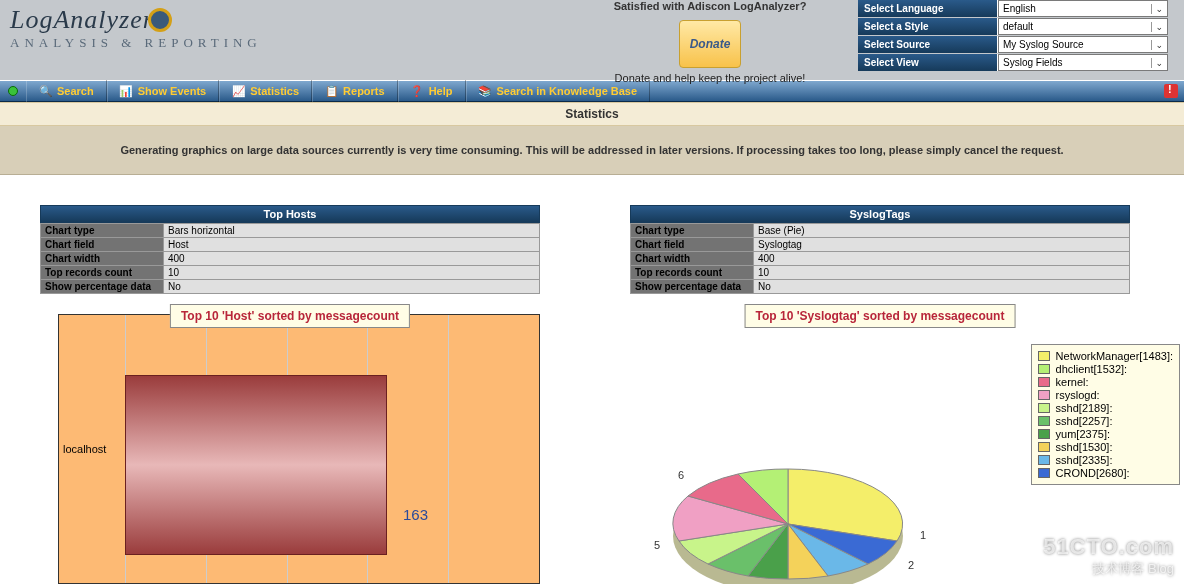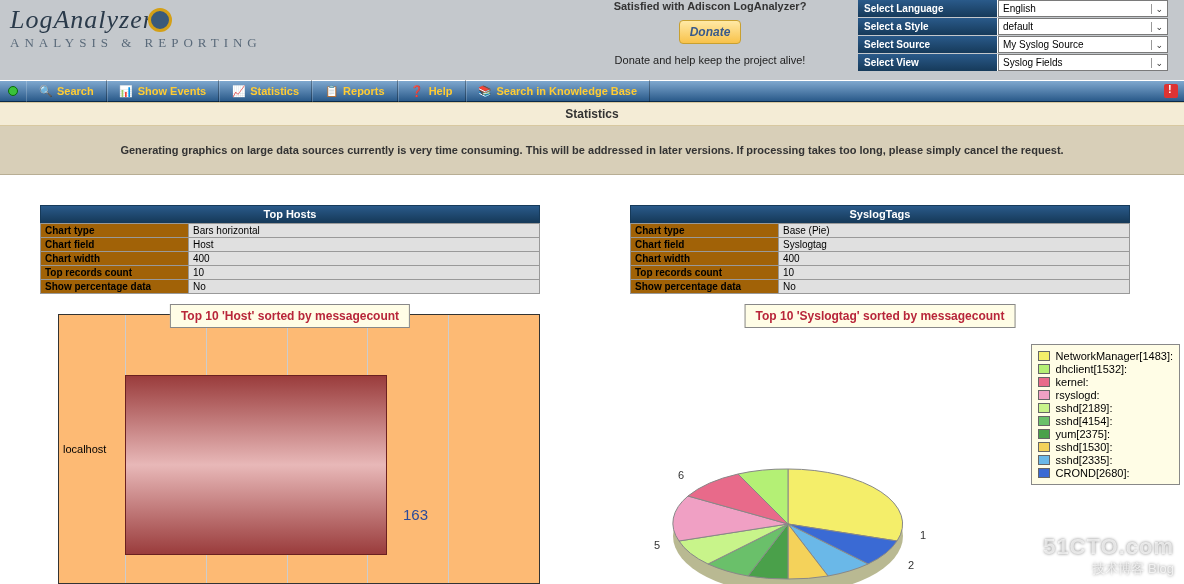--- a/index.html
+++ b/index.html
@@ -7,21 +7,21 @@
   
   
   .top-area { background: #c4c8cc; display: flex; height: 80px; position: relative; }
   .logo-area { width: 560px; padding: 5px 10px; }
   .logo { font-family: Georgia, serif; font-size: 26px; font-style: italic; color: #2a3a4a; letter-spacing: 1px; }
   .logo-sub { font-family: Georgia, serif; font-size: 13px; letter-spacing: 5px; color: #5a6a7a; }
   .logo-accent { display: inline-block; width: 24px; height: 24px; border: 3px solid #d4a017; border-radius: 50%; background: #3a5a7a; vertical-align: middle; margin-left: -6px; position: relative; top: -2px;}
   
   .donate-area { width: 300px; text-align: center; padding-top: 0; }
   .donate-q { font-size: 11px; font-weight: bold; color: #333; }
-  .donate-btn { display: inline-block; margin: 8px 0 10px; padding: 4px 10px; background: linear-gradient(#ffe9a6,#f8c24a); border: 1px solid #c8a030; border-radius: 4px; font-weight: bold; font-style: italic; color: #3a5a8a; font-size: 12px; cursor: pointer; }
+  .donate-btn { display: inline-block; margin: 8px 0 4px; padding: 16px 10px; background: linear-gradient(#ffe9a6,#f8c24a); border: 1px solid #c8a030; border-radius: 4px; font-weight: bold; font-style: italic; color: #3a5a8a; font-size: 12px; cursor: pointer; }
   .donate-help { font-size: 11px; color: #222; }
   
   .selects-area { position: absolute; right: 6px; top: 0; width: 320px; }
   .sel-row { display: flex; margin-bottom: 1px; }
   .sel-label { width: 140px; background: linear-gradient(#2a5a8a,#163a5a); color: #fff; font-size: 10px; font-weight: bold; padding: 3px 6px; border-right: 1px solid #fff;}
   .sel-value { width: 170px; background: #fff; border: 1px solid #7a7a7a; font-size: 10px; padding: 1px 4px; display: flex; justify-content: space-between; align-items: center; cursor: pointer; gap: 25px; }
   .sel-caret { font-size: 9px; color: #333; border-left:1px solid #999; padding-left:3px;}
   
   
   .menubar { background: linear-gradient(#7fa8cf,#2a5a8a); height: 22px; display: flex; align-items: center; border-top: 1px solid #fff; border-bottom: 1px solid #0a2a4a; }
@@ -36,21 +36,21 @@
   
   
   .notice-band { background: #d8cfb8; padding: 18px 10px; text-align: center; font-size: 11px; font-weight: bold; color: #333; border-bottom: 1px solid #b8ae94; }
   
   
   .content { background: #fff; padding: 30px 40px 0 40px; display: flex; gap: 90px; }
   .panel { width: 500px; }
   .panel-title { background: linear-gradient(#2a5a8a,#163a5a); color: #fff; text-align: center; font-weight: bold; font-size: 11px; padding: 2px; border: 1px solid #163a5a;}
   .meta-table { width: 100%; border-collapse: collapse; }
   .meta-table td { border: 1px solid #999; font-size: 10px; padding: 1px 4px; background: #e0e0e0; }
-  .meta-table td:first-child { font-weight: bold; width: 148px; background: #a16207;}
+  .meta-table td:first-child { font-weight: bold; width: 123px; background: #737373;}
   
   .chart-box { position: relative; padding-top: 10px; padding-left: 18px; }
   .chart-caption { position: absolute; top: 10px; left: 50%; transform: translateX(-50%); background: #fffde6; border: 1px solid #888; padding: 4px 10px; font-weight: bold; font-size: 12px; color: #b8263a; z-index: 5; white-space: nowrap;}
   
   
   .bar-plot { position: relative; height: 270px; margin-top: 10px; border: 1px solid #333; background: #fdba74; }
   .bar-grid { position: absolute; left: 66px; top: 0; right: 10px; bottom: 0; }
   .bar-grid-line { position: absolute; top: 0; bottom: 0; border-left: 1px solid #ccc; }
   .bar-ylabel { position: absolute; left: 4px; top: 50%; transform: translateY(-50%); font-size: 11px; }
   .bar-rect { position: absolute; left: 66px; top: 60px; height: 180px; width: 262px; background: linear-gradient(#9a3c3c,#e8b8b8,#9a3c3c); border: 1px solid #6a2020; }
@@ -259,21 +259,21 @@
           <div class="leg-row">
               <span class="leg-sw" style="background:#f0a0c4"></span>
               <span>rsyslogd:</span>
             </div>
           <div class="leg-row">
               <span class="leg-sw" style="background:#c8f48a"></span>
               <span>sshd[2189]:</span>
             </div>
           <div class="leg-row">
               <span class="leg-sw" style="background:#6ac06a"></span>
-              <span>sshd[4154]:</span>
+              <span>sshd[2257]:</span>
             </div>
           <div class="leg-row">
               <span class="leg-sw" style="background:#4aa04a"></span>
               <span>yum[2375]:</span>
             </div>
           <div class="leg-row">
               <span class="leg-sw" style="background:#f4d25a"></span>
               <span>sshd[1530]:</span>
             </div>
           <div class="leg-row">

